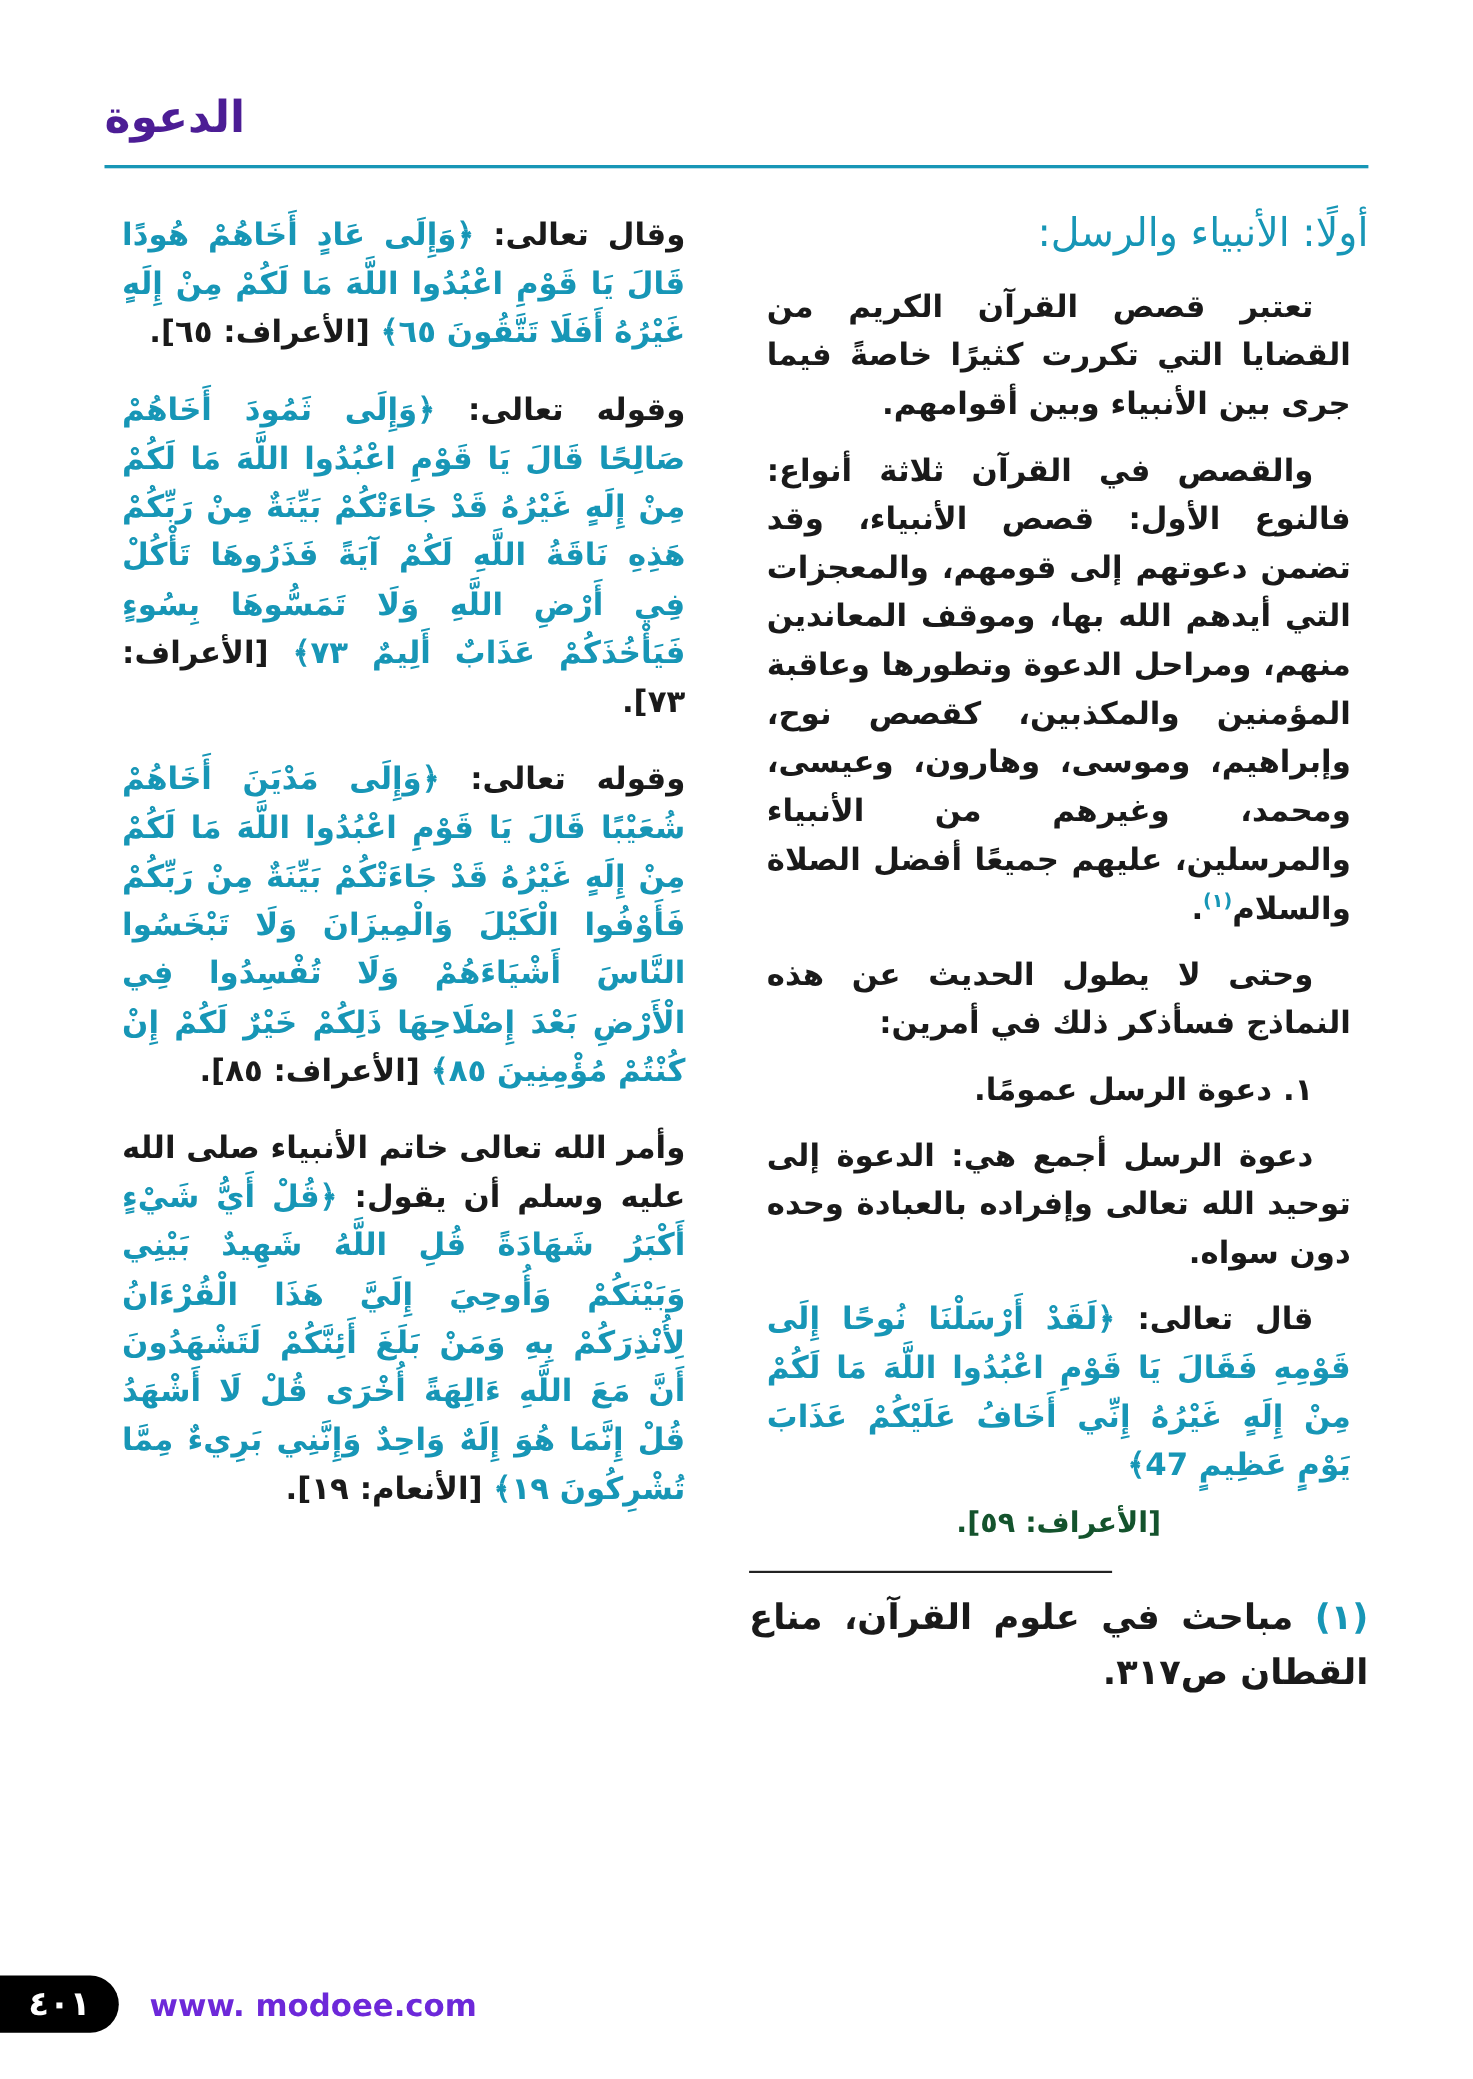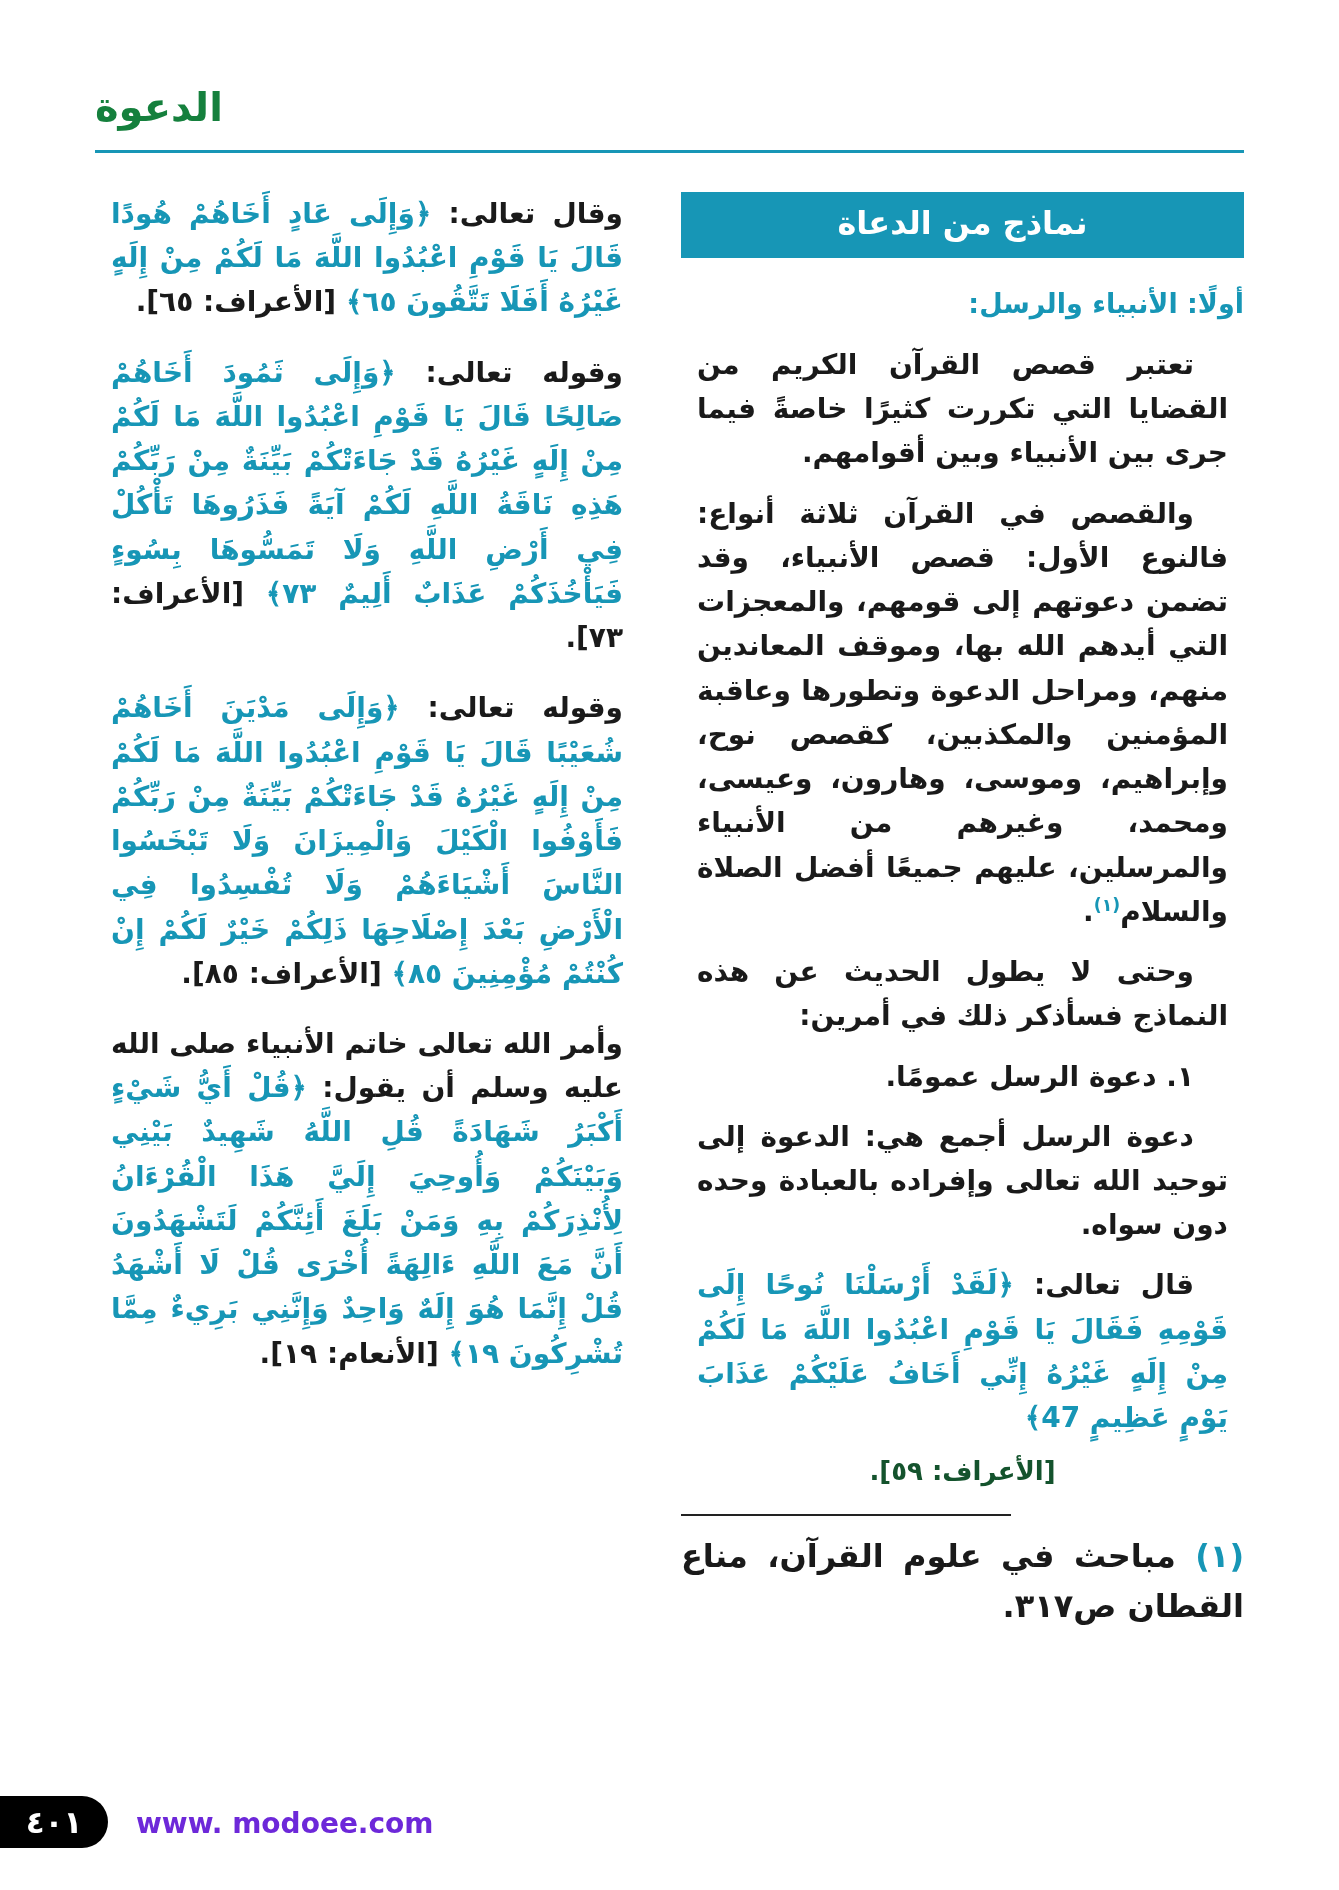--- a/index.html
+++ b/index.html
@@ -10,21 +10,21 @@
     direction: rtl;
     position: relative;
     overflow: hidden;
     color: #1a1a1a;
   }
   .page { position: absolute; inset: 0; }
 
   
   .header-title {
     position: absolute; top: 84px; left: 95px;
-    font-size: 40px; font-weight: bold; color: #15803d;
+    font-size: 40px; font-weight: bold; color: #4c1d95;
   }
   .header-rule {
     position: absolute; top: 150px; left: 95px;
     width: 1149px; height: 3px; background: #1796b6;
   }
 
   
   .columns {
     position: absolute; top: 192px; right: 95px;
     width: 1149px;
@@ -32,21 +32,21 @@
   }
   .col-right { width: 563px; }
   .col-left  { width: 544px; }
 
   .banner {
     background: #1796b6; color: #ffffff;
     text-align: center; font-size: 32px; font-weight: bold;
     padding: 12px 10px 16px; margin-bottom: 30px;
   }
   .section-heading {
-    color: #1796b6; font-size: 27px; font-weight: bold;
+    color: #1796b6; font-size: 36px; font-weight: normal;
     margin: 0 0 24px;
   }
   .para {
     font-size: 28px; line-height: 1.58; font-weight: bold;
     text-align: justify; color: #1a1a1a;
     margin: 0 16px 16px; text-indent: 34px;
   }
   .para.no-indent { text-indent: 0; }
   .verse { color: #1796b6; }
   .reference-inline { color: #1a1a1a; }
@@ -92,21 +92,20 @@
 
 <div class="page">
 
   <div class="header-title">الدعوة</div>
   <div class="header-rule"></div>
 
   <div class="columns">
 
     <div class="col-right">
 
-      <div class="banner">نماذج من الدعاة</div>
 
       <div class="section-heading">أولًا: الأنبياء والرسل:</div>
 
       <p class="para">تعتبر قصص القرآن الكريم من القضايا التي تكررت كثيرًا خاصةً فيما جرى بين الأنبياء وبين أقوامهم.</p>
 
       <p class="para"><span>والقصص في القرآن ثلاثة أنواع: فالنوع الأول: قصص الأنبياء، وقد تضمن دعوتهم إلى قومهم، والمعجزات التي أيدهم الله بها، وموقف المعاندين منهم، ومراحل الدعوة وتطورها وعاقبة المؤمنين والمكذبين، كقصص نوح، وإبراهيم، وموسى، وهارون، وعيسى، ومحمد، وغيرهم من الأنبياء والمرسلين، عليهم جميعًا أفضل الصلاة والسلام</span><sup class="fn-sup">(١)</sup><span>.</span></p>
 
       <p class="para">وحتى لا يطول الحديث عن هذه النماذج فسأذكر ذلك في أمرين:</p>
 
       <p class="para">١. دعوة الرسل عمومًا.</p>

